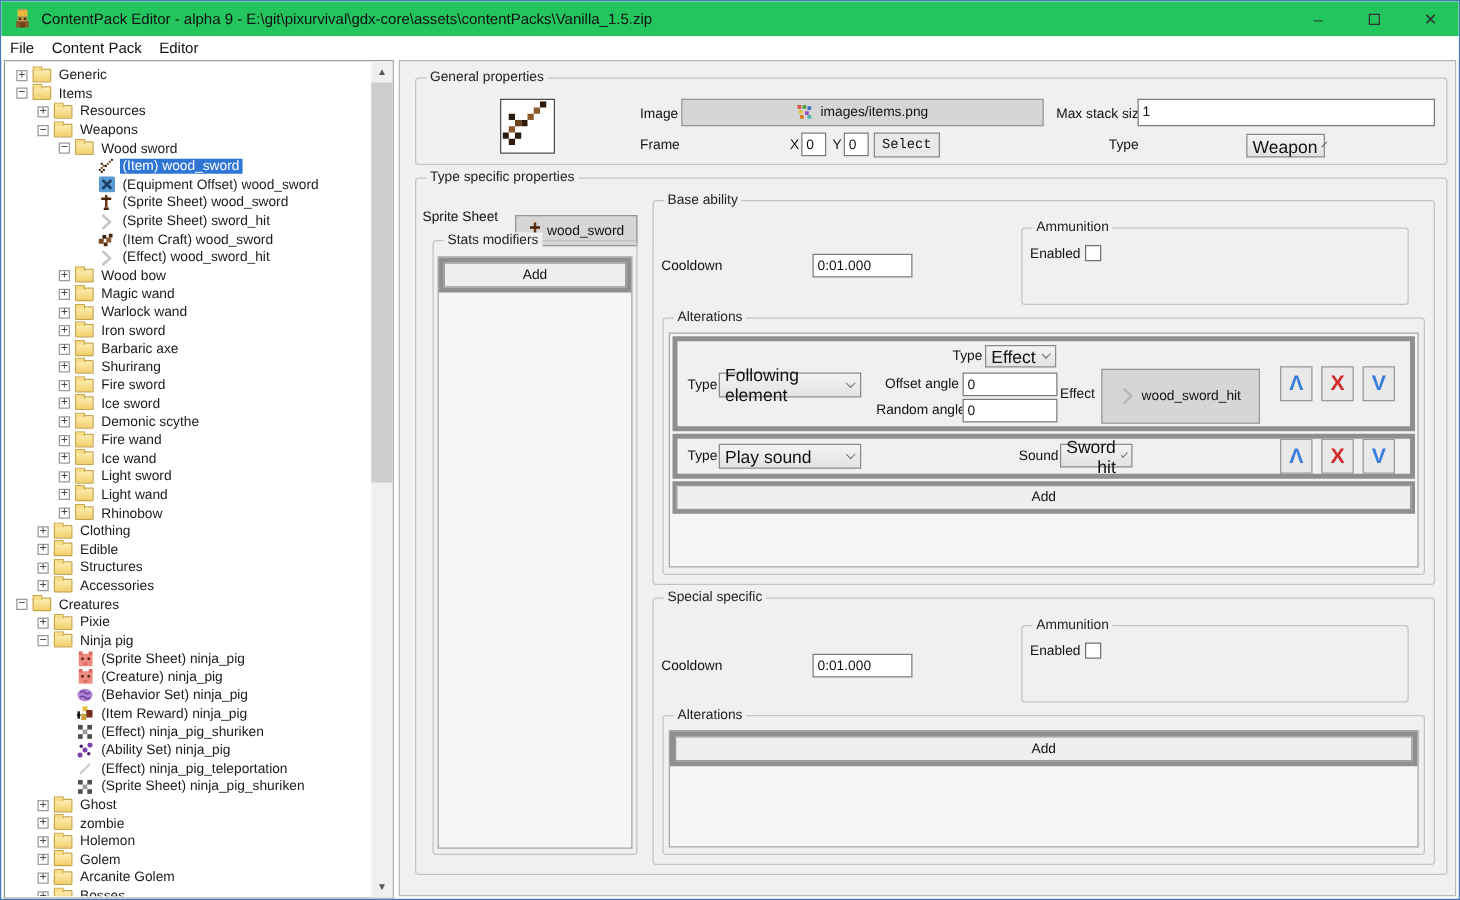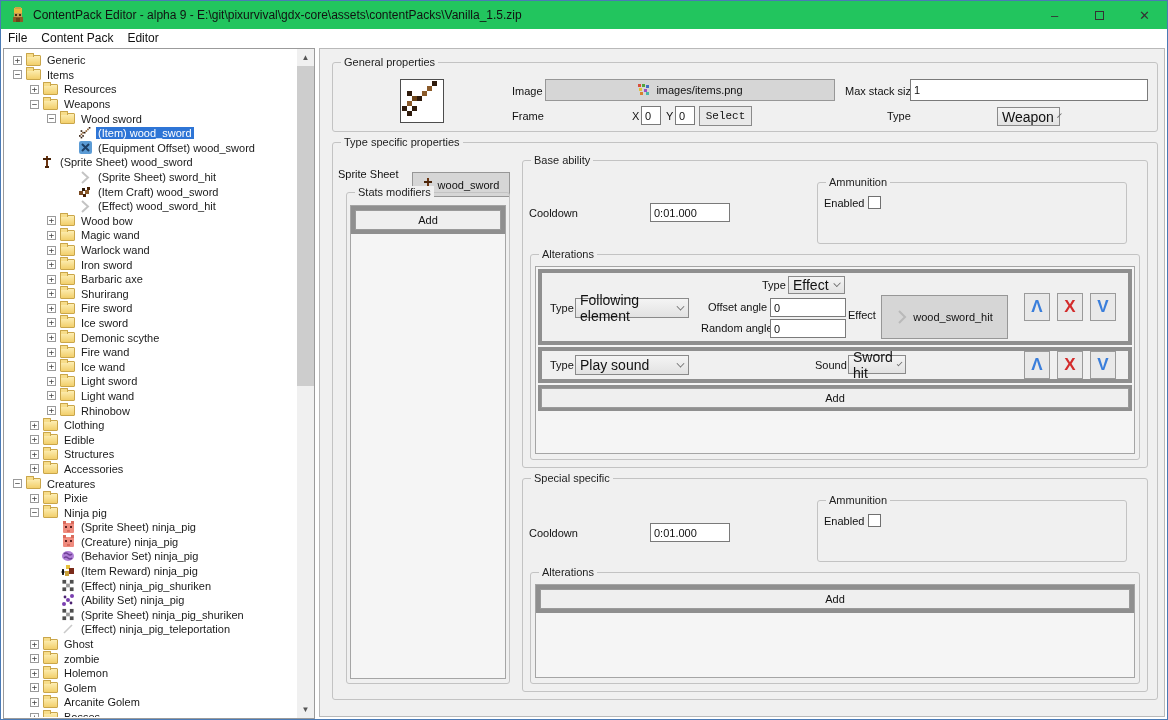--- a/index.html
+++ b/index.html
@@ -145,21 +145,21 @@
         </div>
         <div class="tree-row" style="padding-left: 73px;">
           <span class="leaf-icon">
             <svg width="13" height="13" viewBox="0 0 13 13">
               <rect x="0" y="0" width="13" height="13" rx="2" fill="#5b9bd5"></rect>
               <path d="M3 3 L10 10 M10 3 L3 10" stroke="#1d3f66" stroke-width="2"></path>
             </svg>
           </span>
           <span class="tree-label">(Equipment Offset) wood_sword</span>
         </div>
-        <div class="tree-row" style="padding-left: 35px;">
+        <div class="tree-row" style="padding-left: 73px;">
           <span class="leaf-icon">
             <svg width="10" height="14" viewBox="0 0 10 14">
               <rect x="4" y="1" width="2" height="10" fill="#6b3410"></rect>
               <rect x="1" y="3" width="8" height="2" fill="#4a2408"></rect>
               <rect x="3" y="11" width="4" height="2" fill="#4a2408"></rect>
             </svg>
           </span>
           <span class="tree-label">(Sprite Sheet) wood_sword</span>
         </div>
         <div class="tree-row" style="padding-left: 73px;">
@@ -361,37 +361,37 @@
               <circle cx="7" cy="6" r="2" fill="#7a3fb0"></circle>
               <circle cx="11" cy="2" r="2" fill="#7a3fb0"></circle>
               <circle cx="10" cy="9" r="1.4" fill="#4a2070"></circle>
               <circle cx="4" cy="3" r="1.4" fill="#4a2070"></circle>
             </svg>
           </span>
           <span class="tree-label">(Ability Set) ninja_pig</span>
         </div>
         <div class="tree-row" style="padding-left: 56px;">
           <span class="leaf-icon">
+            <svg width="12" height="12" viewBox="0 0 12 12">
+              <line x1="2" y1="10" x2="10" y2="2" stroke="#c9c9c9" stroke-width="1.6"></line>
+            </svg>
+          </span>
+          <span class="tree-label">(Effect) ninja_pig_teleportation</span>
+        </div>
+        <div class="tree-row" style="padding-left: 56px;">
+          <span class="leaf-icon">
             <svg width="14" height="13" viewBox="0 0 14 14">
               <rect x="5" y="5" width="4" height="4" fill="#9a9a9a"></rect>
               <rect x="1" y="1" width="4" height="4" fill="#4f4f4f"></rect>
               <rect x="9" y="1" width="4" height="4" fill="#4f4f4f"></rect>
               <rect x="1" y="9" width="4" height="4" fill="#4f4f4f"></rect>
               <rect x="9" y="9" width="4" height="4" fill="#4f4f4f"></rect>
             </svg>
           </span>
           <span class="tree-label">(Sprite Sheet) ninja_pig_shuriken</span>
-        </div>
-        <div class="tree-row" style="padding-left: 56px;">
-          <span class="leaf-icon">
-            <svg width="12" height="12" viewBox="0 0 12 12">
-              <line x1="2" y1="10" x2="10" y2="2" stroke="#c9c9c9" stroke-width="1.6"></line>
-            </svg>
-          </span>
-          <span class="tree-label">(Effect) ninja_pig_teleportation</span>
         </div>
         <div class="tree-row" style="padding-left: 25px;">
           <span class="expander">+</span>
           <span class="folder"></span>
           <span class="tree-label">Ghost</span>
         </div>
         <div class="tree-row" style="padding-left: 25px;">
           <span class="expander">+</span>
           <span class="folder"></span>
           <span class="tree-label">zombie</span>
@@ -535,21 +535,21 @@
         <div class="updown-btn blue" style="left:548px; top:20px;">V</div>
       </div>
 
       <div class="alt-row" style="margin:2px; height:36px;">
         <span class="lbl" style="left:8px; top:8px;">Type</span>
         <div class="combo" style="left:33px; top:4px; width:114px; height:20px;">
           <span class="cname">Play sound</span>
           <span class="carrow"></span>
         </div>
         <span class="lbl" style="left:273px; top:8px;">Sound</span>
-        <div class="combo" style="left:306px; top:4px; width:58px; height:19px;">
+        <div class="combo" style="left:306px; top:4px; width:58px; height:19px;text-align:right;">
           <span class="cname">Sword hit</span>
           <span class="carrow"></span>
         </div>
         <div class="updown-btn blue" style="left:482px; top:0px;">Λ</div>
         <div class="updown-btn red" style="left:515px; top:0px;">X</div>
         <div class="updown-btn blue" style="left:548px; top:0px;">V</div>
       </div>
 
       <div class="band" style="margin:2px; padding:3px;">
           <div class="band-btn">Add</div>

